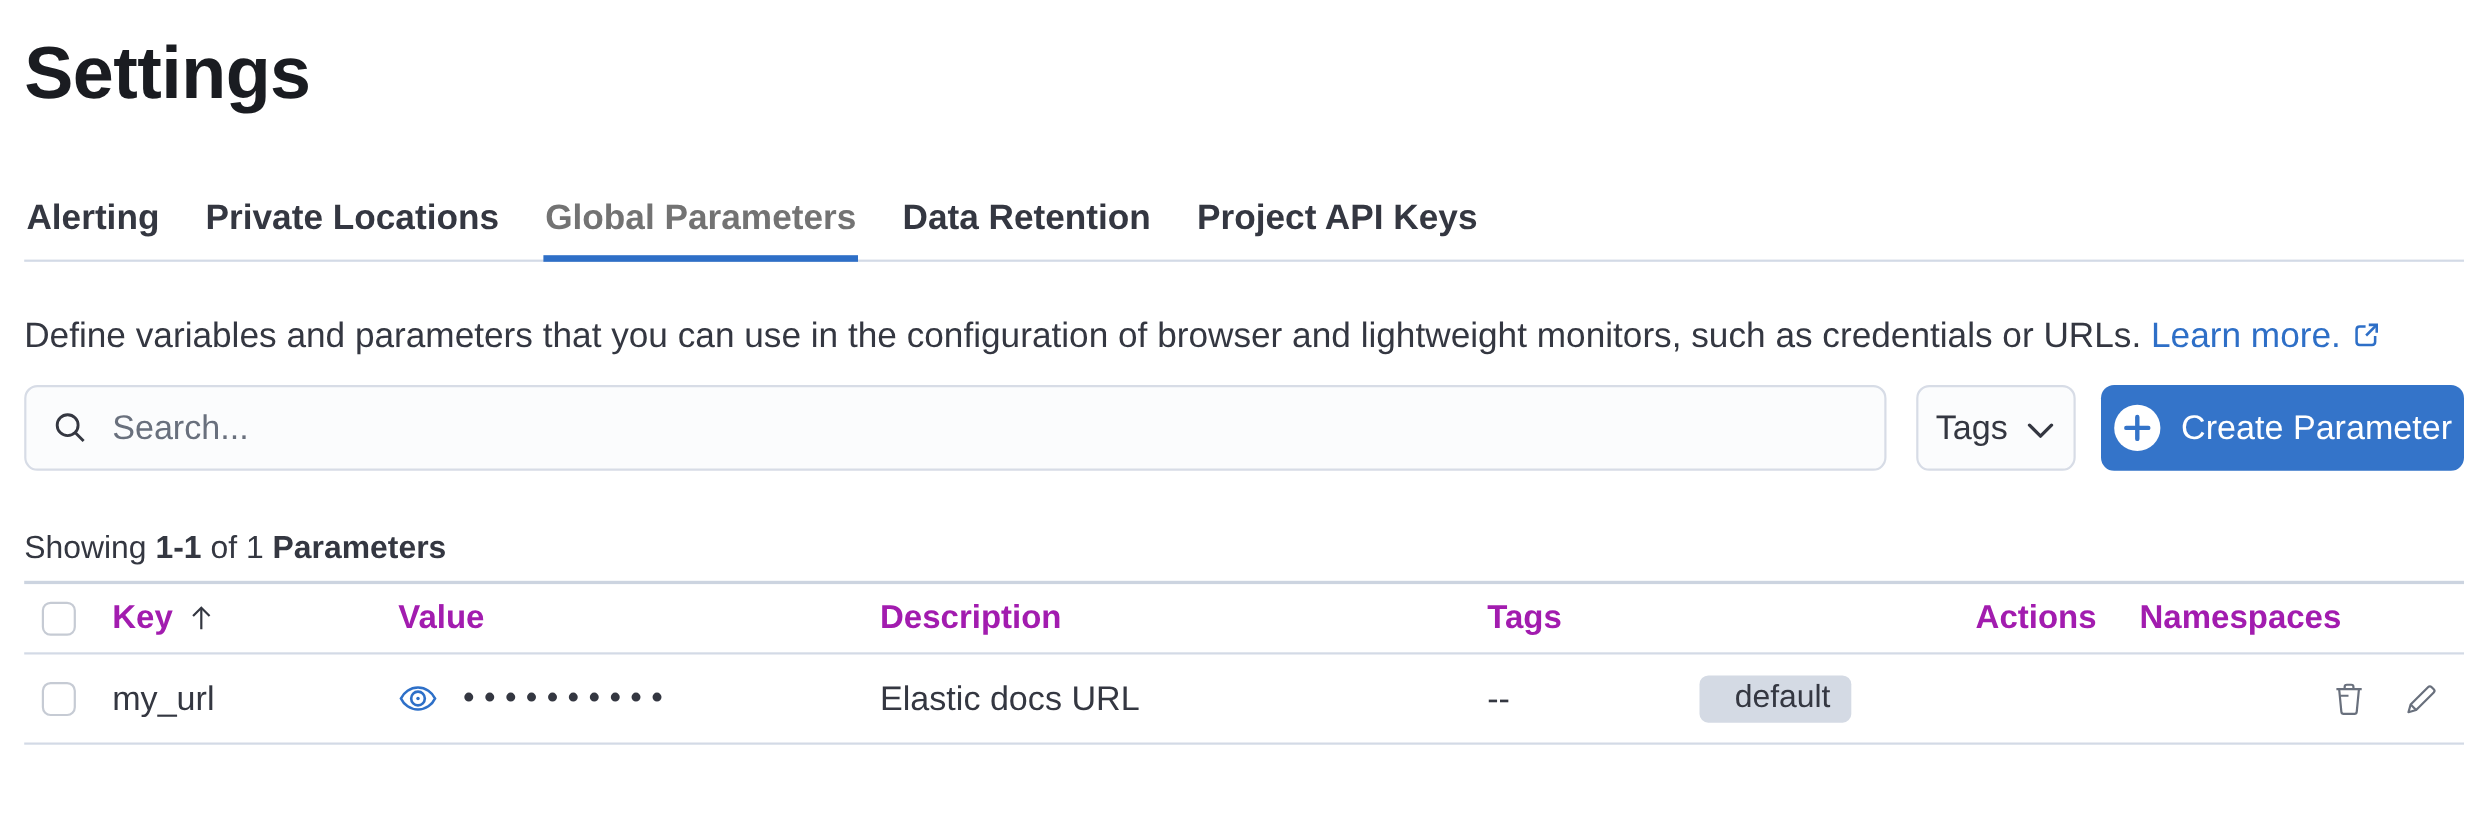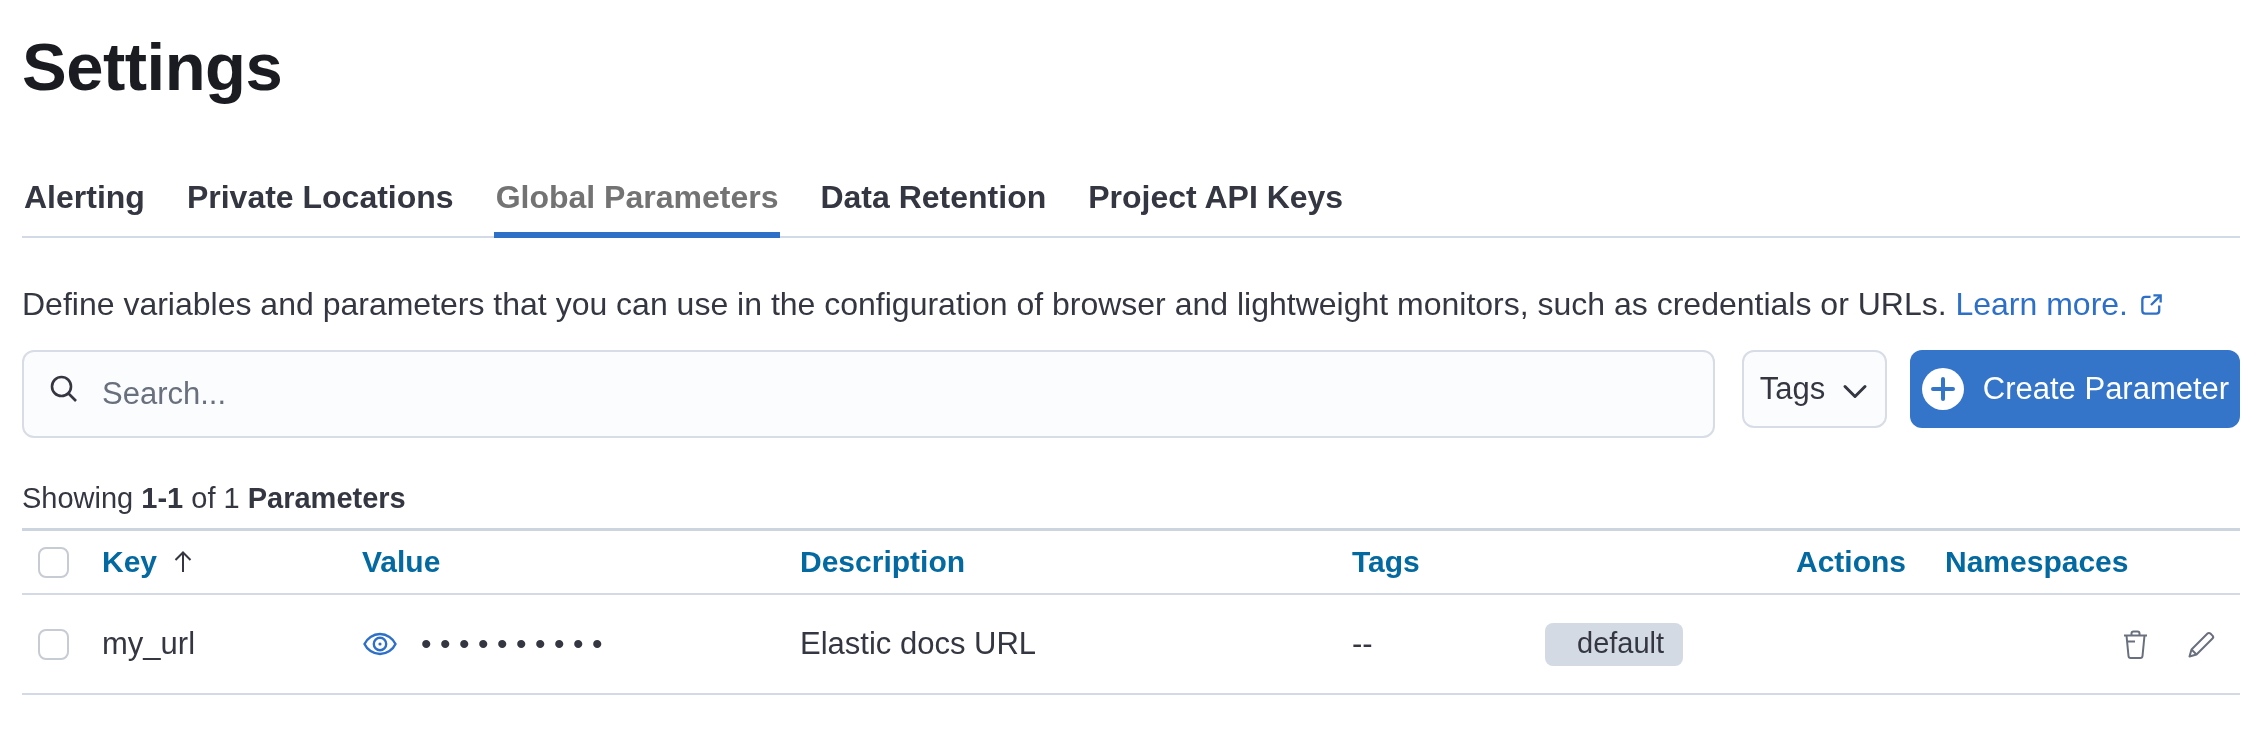--- a/index.html
+++ b/index.html
@@ -18,45 +18,45 @@
   .tab.active { color:#737373; border-bottom-color:#2e6fc7; }
 
   
   .desc { margin-top:42px; width:2204px; font-size:32px; line-height:48px; color:#343741; }
   .desc a { color:#2e6fc7; text-decoration:none; }
   .ext-icon { display:inline-block; width:27px; height:27px; margin-left:10px; vertical-align:-3px; color:#2e6fc7; }
 
   
   .toolbar { margin-top:22px; display:flex; align-items:stretch; height:78px; }
   .searchwrap { position:relative; flex:1 1 auto; }
-  .searchwrap input { width:100%; height:88px; border:2px solid #d7dce6; border-radius:12px;
+  .searchwrap input { width:100%; height:78px; border:2px solid #d7dce6; border-radius:12px;
         background:#fbfcfd; font-family:inherit; font-size:31px; color:#343741; padding:0 24px 0 78px; outline:none; }
   .searchwrap input::placeholder { color:#69707d; }
   .search-ic { position:absolute; left:26px; top:23px; width:32px; height:32px; color:#343741; pointer-events:none; }
   .tags-btn { margin-left:27px; width:145px; height:78px; background:#fbfcfd; border:2px solid #d7dce6;
         border-radius:12px; display:flex; align-items:center; justify-content:center; gap:16px;
         font-family:inherit; font-size:31px; color:#343741; cursor:pointer; }
   .chev { width:28px; height:28px; color:#343741; margin-top:3px; }
   .create-btn { margin-left:23px; width:330px; height:78px; background:#3474c9; border:none; border-radius:12px;
         display:flex; align-items:center; justify-content:center; gap:18px;
         font-family:inherit; font-size:31px; font-weight:500; color:#ffffff; cursor:pointer; }
   .plus-ic { width:44px; height:44px; flex:0 0 44px; }
 
   
   .summary { margin-top:54px; font-size:29px; color:#343741; }
   .summary b { font-weight:700; }
 
   
   .gtable { margin-top:13px; width:2218px; border-top:3px solid #ccd4e0; }
   .grow { display:grid; grid-template-columns:64px 260px 438px 552px 193px 400px 1fr; align-items:center; }
   .grow.head { height:64px; border-bottom:2px solid #d3dae6; }
-  .grow.datarow { height:100px; border-bottom:2px solid #d3dae6; }
+  .grow.datarow { height:82px; border-bottom:2px solid #d3dae6; }
   .cell { padding-left:16px; display:flex; align-items:center; min-width:0; }
   .cell.right { justify-content:flex-end; padding-right:23px; }
-  .hlabel { font-size:30px; font-weight:700; color:#0369a1;text-align:center; }
+  .hlabel { font-size:30px; font-weight:700; color:#a21caf;text-align:center; }
   .sort-ic { width:26px; height:26px; margin-left:13px; color:#343741; }
   .checkbox { width:31px; height:31px; border:2px solid #c6cbd4; border-radius:8px; background:#ffffff; cursor:pointer; }
   .celltext { font-size:31px; color:#343741; white-space:nowrap; overflow:hidden; text-overflow:ellipsis; }
   .eye-ic { width:36px; height:30px; color:#2e70c8; flex:0 0 36px; cursor:pointer; }
   .masked { margin-left:23px; font-size:30px; letter-spacing:8.5px; color:#343741; white-space:nowrap; }
   .badge { display:inline-block; background:#d4dae4; border-radius:8px; padding:4px 19px 6px 32px;
            font-size:29px; font-weight:500; color:#343741; }
   .act-ic { width:31px; height:31px; color:#69707d; cursor:pointer; }
   .act-ic + .act-ic { margin-left:35px; }
 </style>

